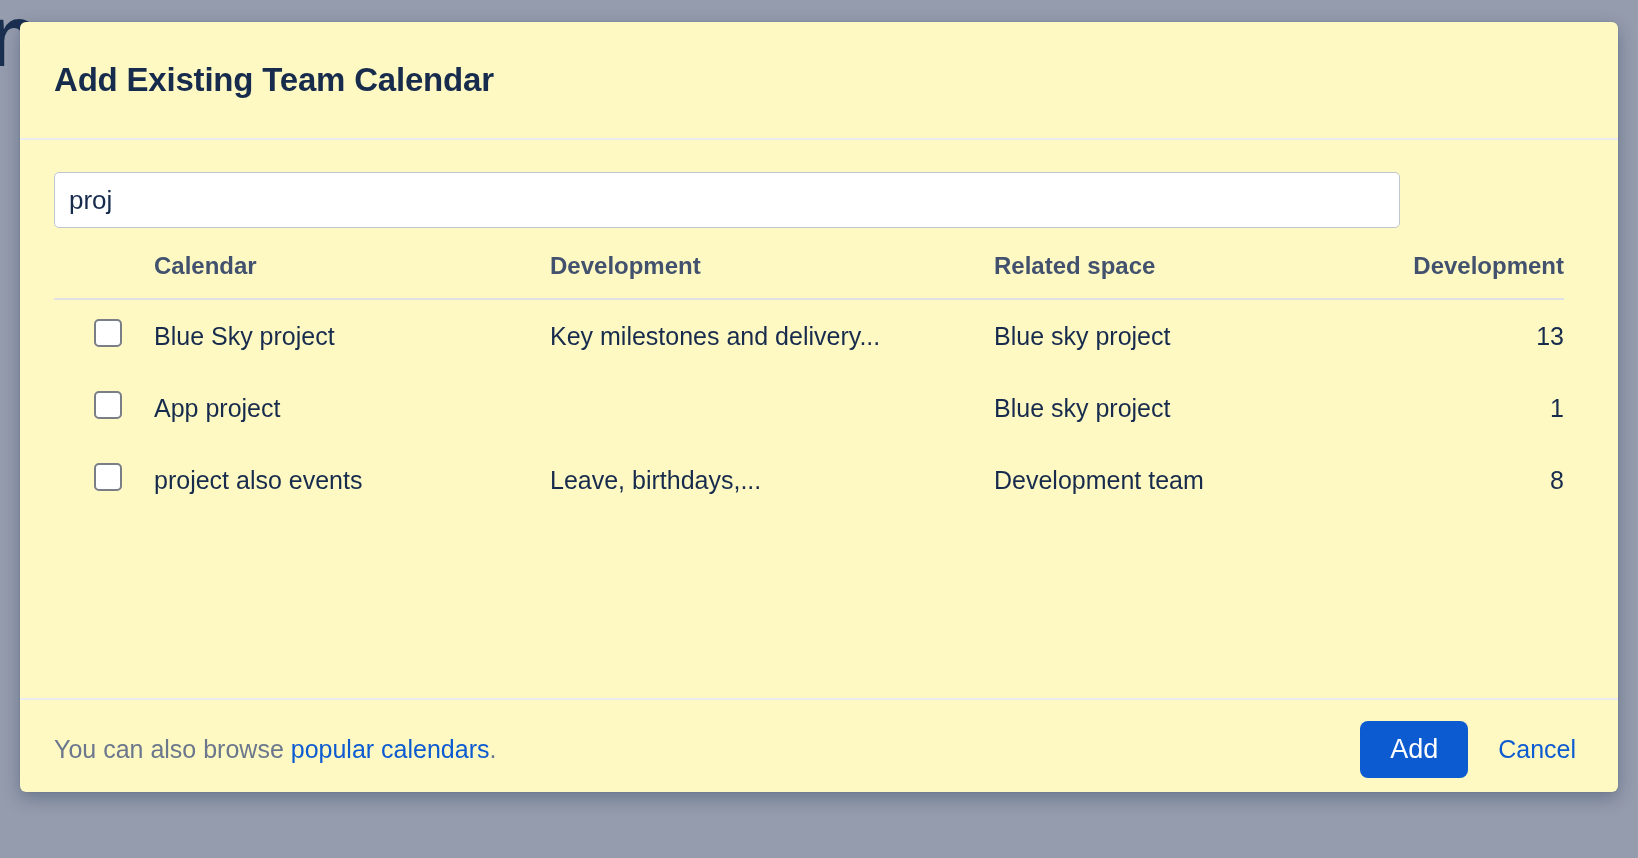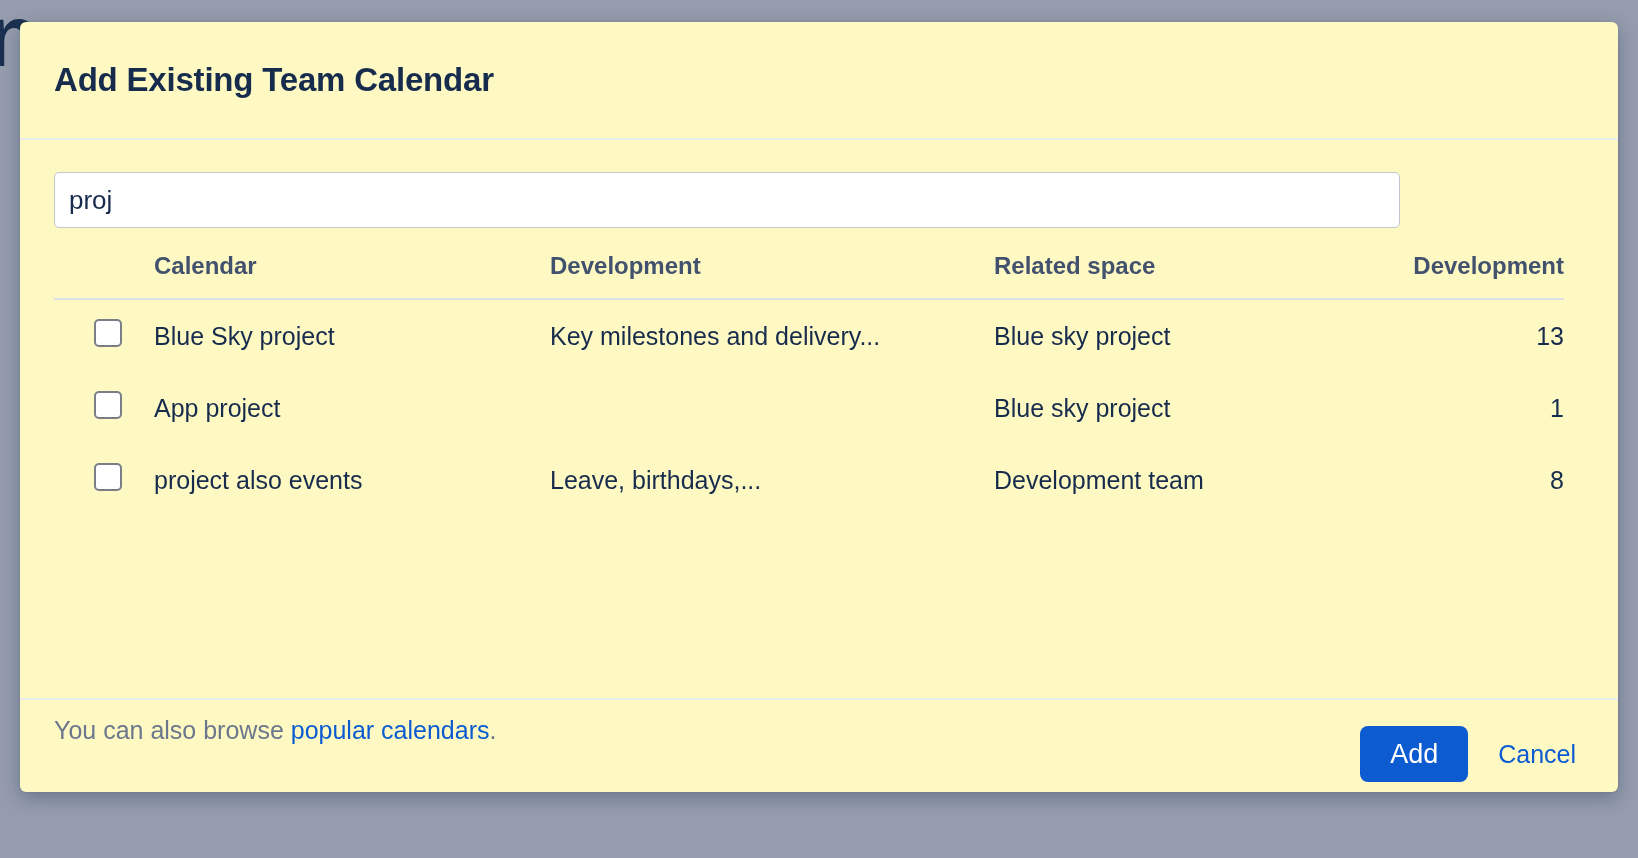--- a/index.html
+++ b/index.html
@@ -133,22 +133,23 @@
   }
 
   td.col-check { padding-left: 40px; }
 
   
   .modal-footer {
     flex: 0 0 94px;
     height: 94px;
     border-top: 2px solid #ebecf0;
     display: flex;
+    align-items: center;
     justify-content: space-between;
-    padding: 16px 34px 0 34px;
+    padding: 7px 34px 0 34px;
     margin-top: 28px;
   }
 
   .footer-note {
     font-size: 25px;
     color: #6b778c;
   }
 
   .link {
     color: #0c5bd1;

